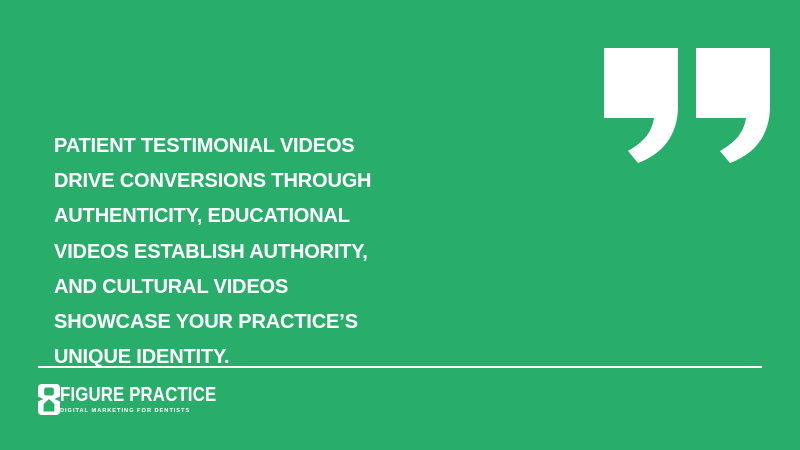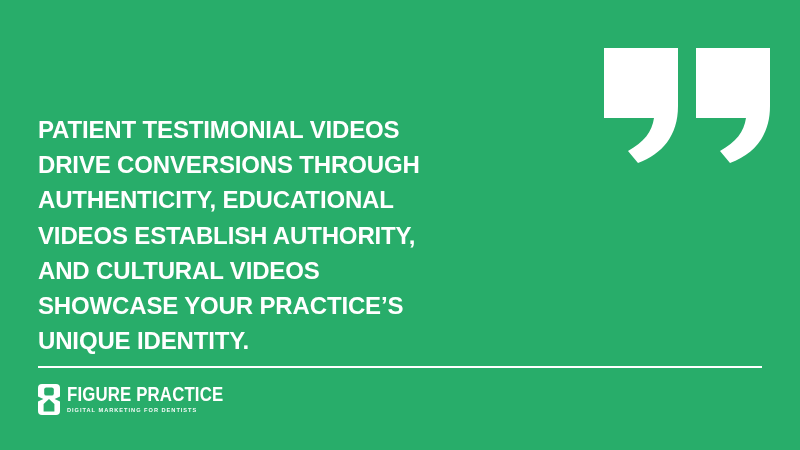--- a/index.html
+++ b/index.html
@@ -35,24 +35,24 @@
     width: 180px;
     height: 120px;
   }
 
   
   #headline {
     position: absolute;
     left: 38px;
     top: 112px;
     width: 520px;
-    margin: 0;
+    margin: 16px;
     color: #ffffff;
     font-family: "Liberation Sans", sans-serif;
-    font-size: 24px;
+    font-size: 20px;
     font-weight: 700;
     line-height: 35.2px;
     letter-spacing: -0.15px;
     text-transform: uppercase;
     white-space: pre-line;
   }
 
   
   #footer-divider {
     position: absolute;
@@ -81,21 +81,20 @@
     font-weight: 500;
     letter-spacing: 2.55px;
     text-transform: uppercase;
     white-space: nowrap;
   }
 
   
   #logo-lockup {
     display: flex;
     align-items: center;
-    gap: 7px;
     height: 34px;
   }
   #logo-mark {
     flex: 0 0 auto;
     width: 22px;
     height: 31px;
   }
   #logo-mark svg {
     display: block;
     width: 22px;

